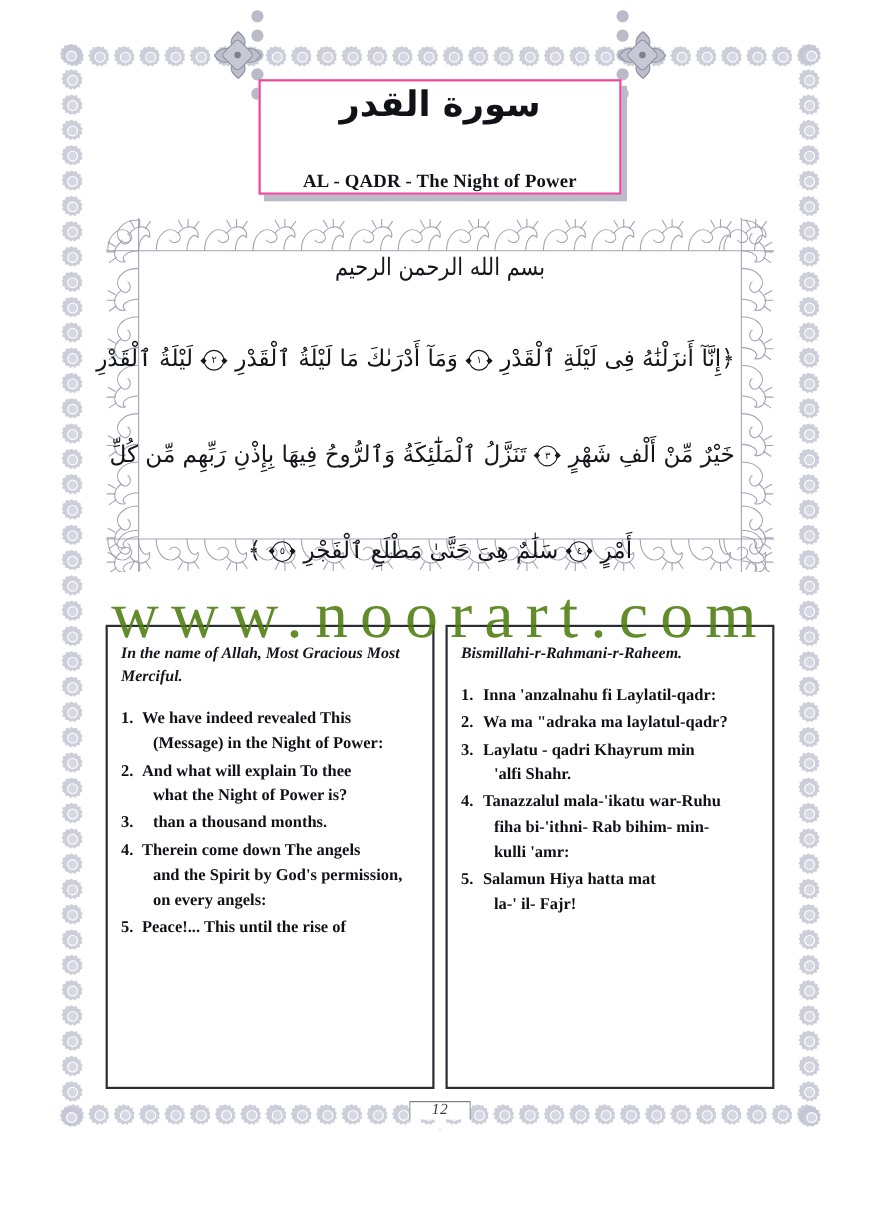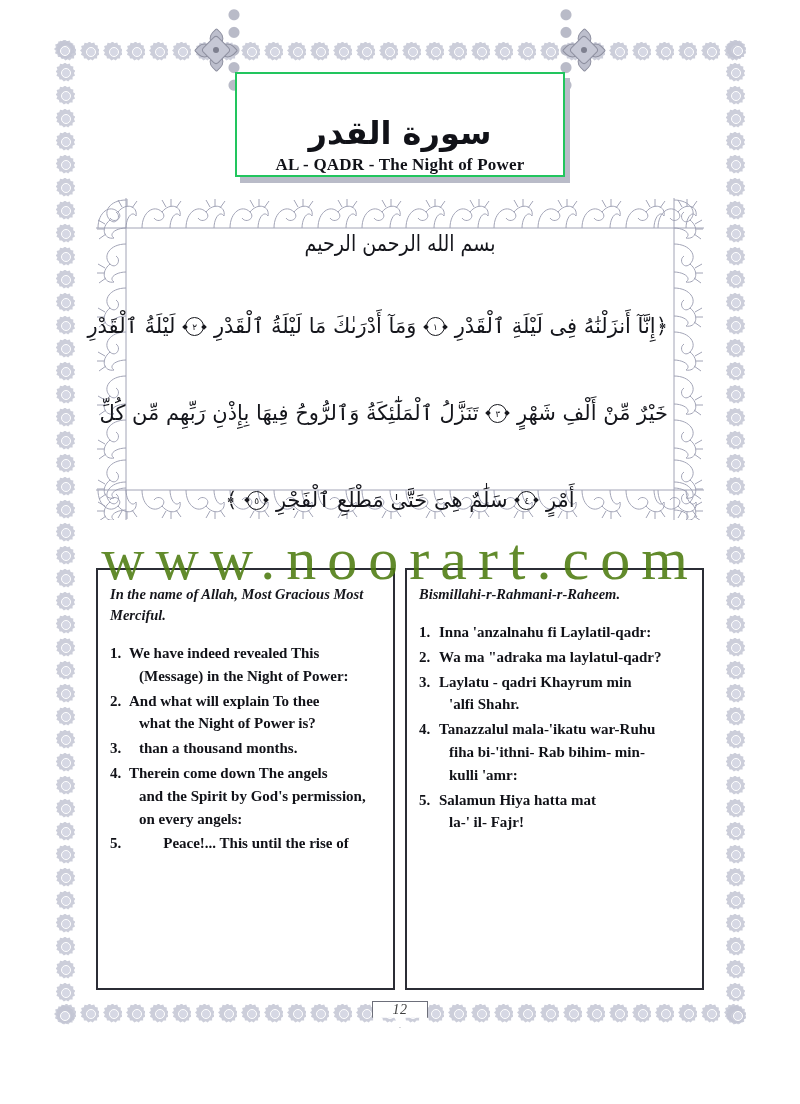--- a/index.html
+++ b/index.html
@@ -140,25 +140,25 @@
     position: absolute;
     left: 5px; top: 6px;
     width: 330px; height: 105px;
     background: #b9bbc8;
   }
   #title-box {
     position: absolute;
     left: 0; top: 0;
     width: 330px; height: 105px;
     background: #ffffff;
-    border: 2px solid #22c55e;
+    border: 2px solid #ec4899;
     display: flex;
     flex-direction: column;
     align-items: center;
-    justify-content: flex-end;
+    justify-content: space-between;
     gap: 2px;
   }
   #title-arabic {
     font-family: "DejaVu Sans", sans-serif;
     font-size: 32px;
     font-weight: bold;
     color: #111218;
     direction: rtl;
     line-height: 1.25;
     letter-spacing: -1px;
@@ -720,21 +720,21 @@
             <span class="verse-num">4.</span>
             <span class="verse-text">
               <span style="display: block;">Therein come down The angels</span>
               <span class="cont">and the Spirit by God's permission,</span>
               <span class="cont">on every angels:</span>
             </span>
           </li>
           <li class="verse-item">
             <span class="verse-num">5.</span>
             <span class="verse-text">
-              <span style="display: block; text-align: center;">Peace!... This until the rise of</span>
+              <span style="display: block;">Peace!... This until the rise of</span>
             </span>
           </li>
         </ul>
     </div>
 
     <div class="col-box" id="col-right">
       <div class="col-heading">Bismillahi-r-Rahmani-r-Raheem.</div>
       <ul class="verse-list" id="transliteration-list">
           <li class="verse-item">
             <span class="verse-num">1.</span>

